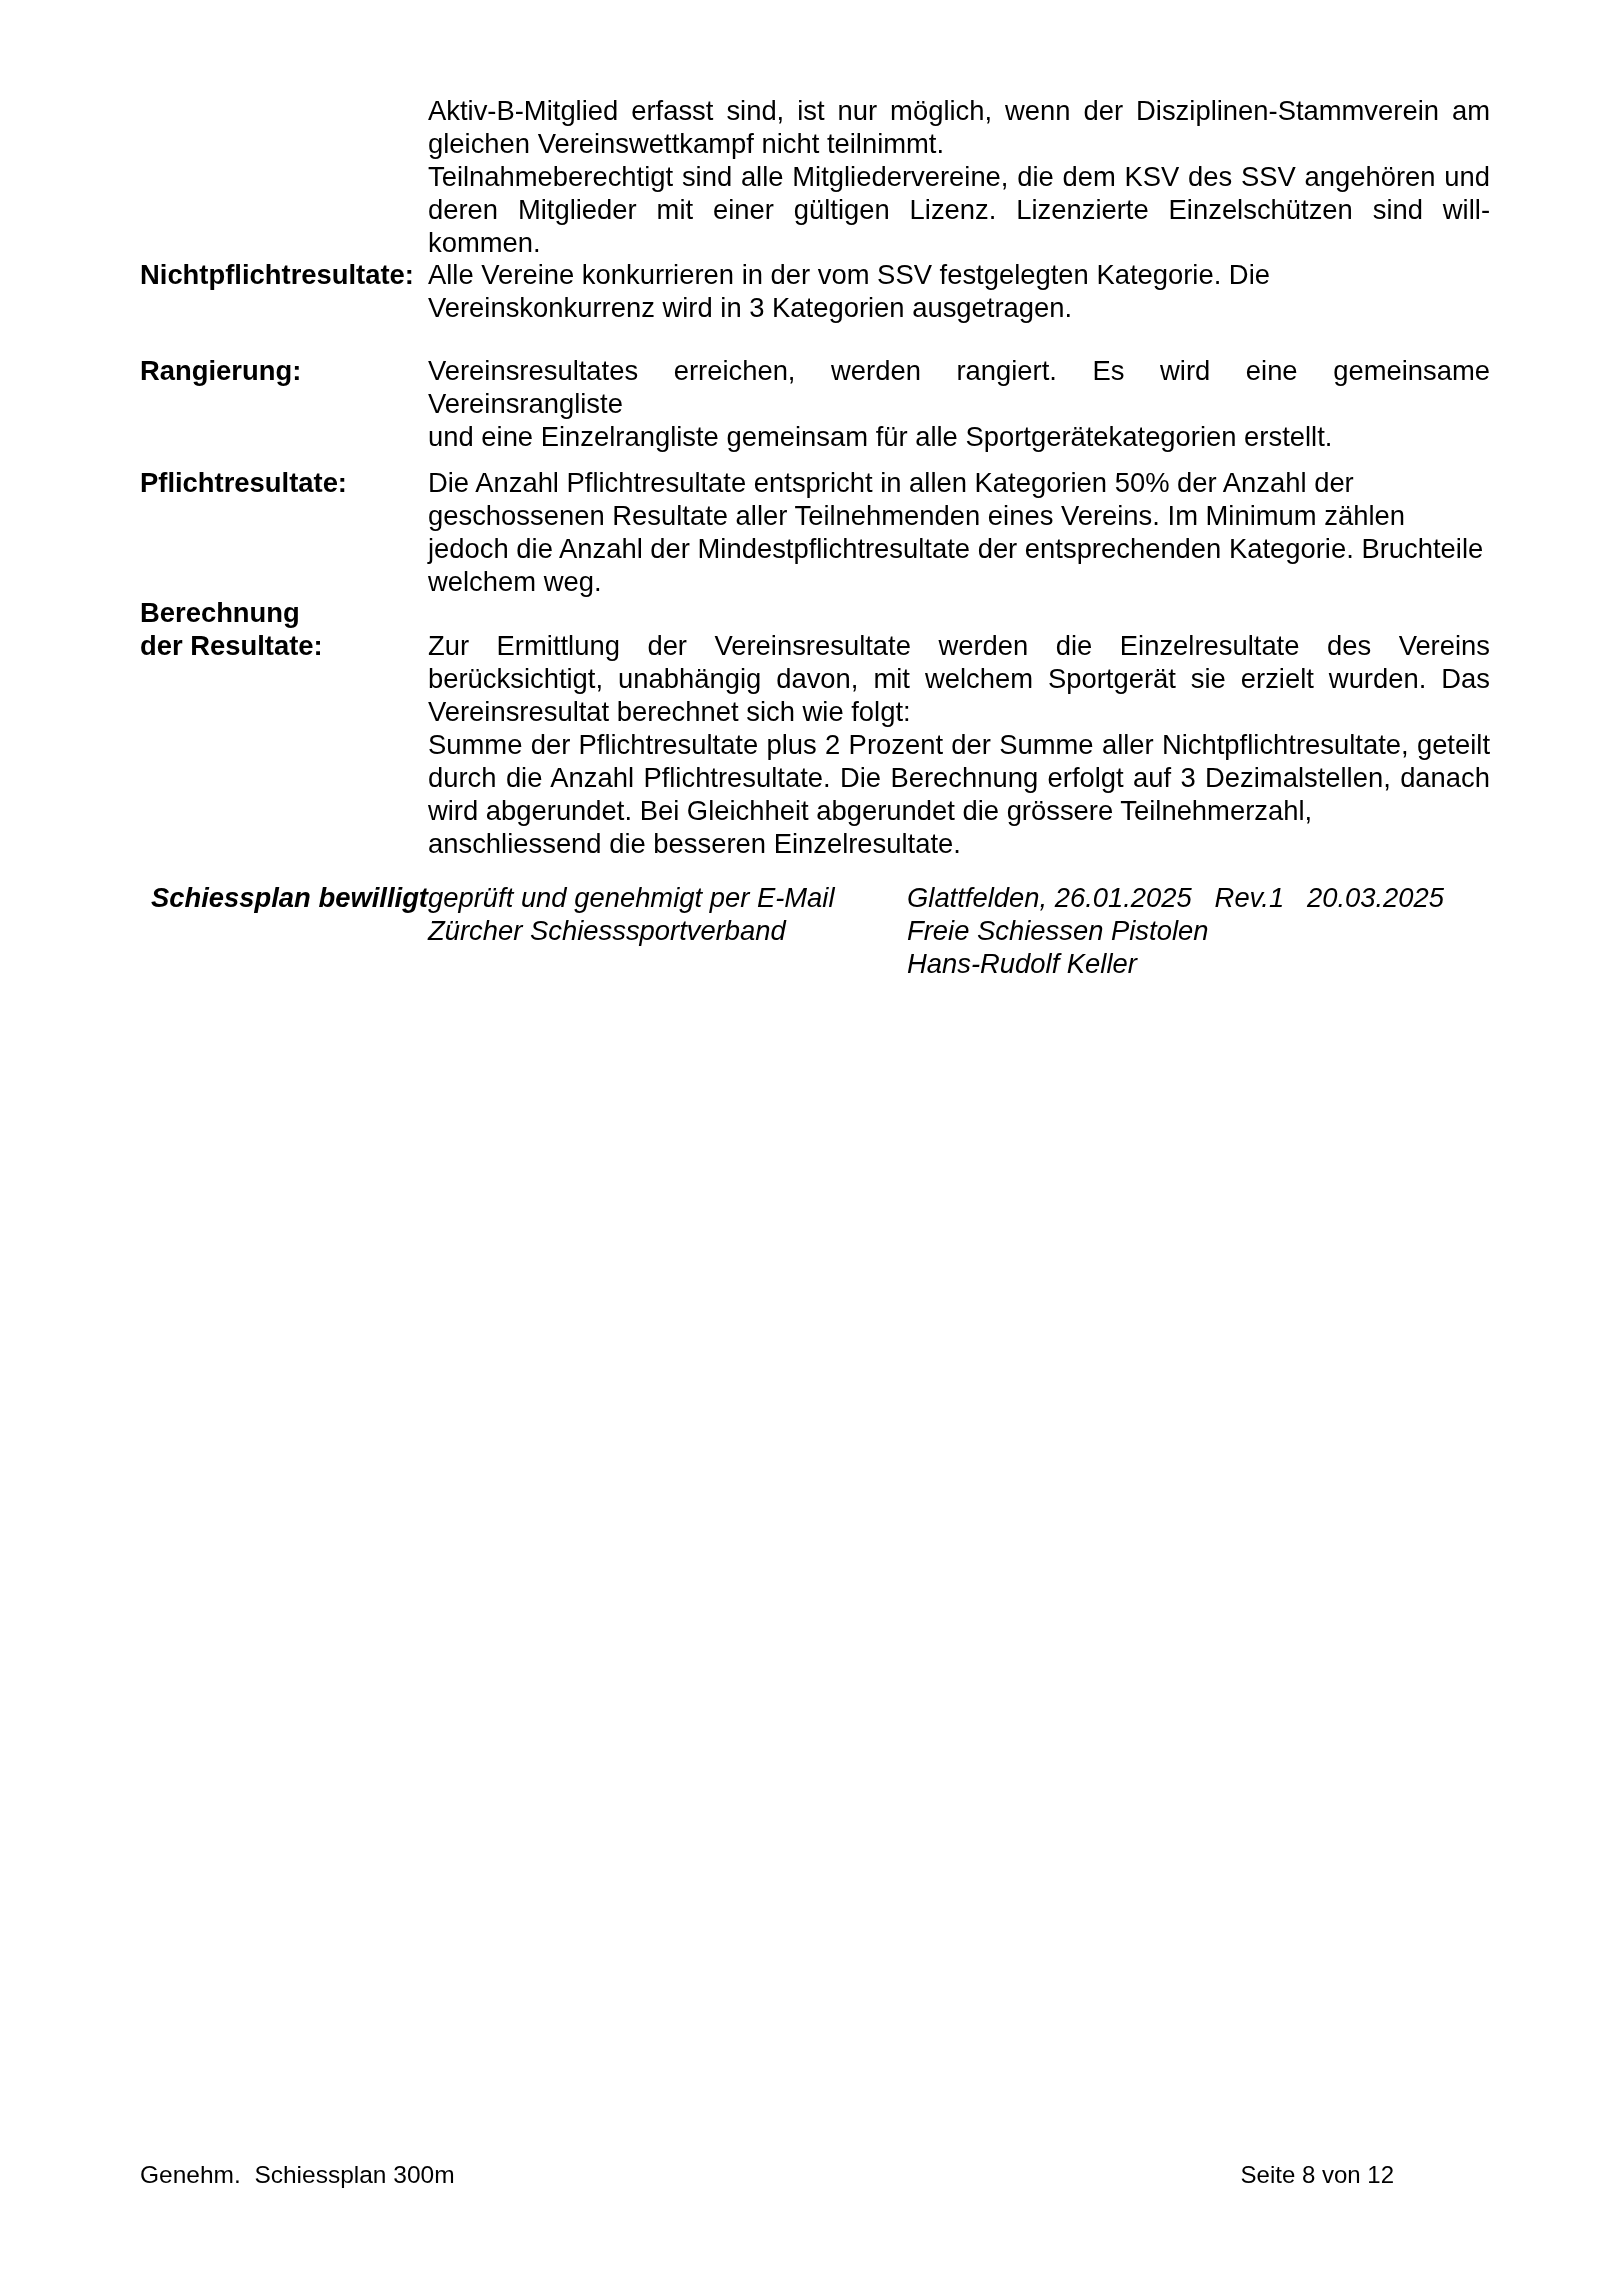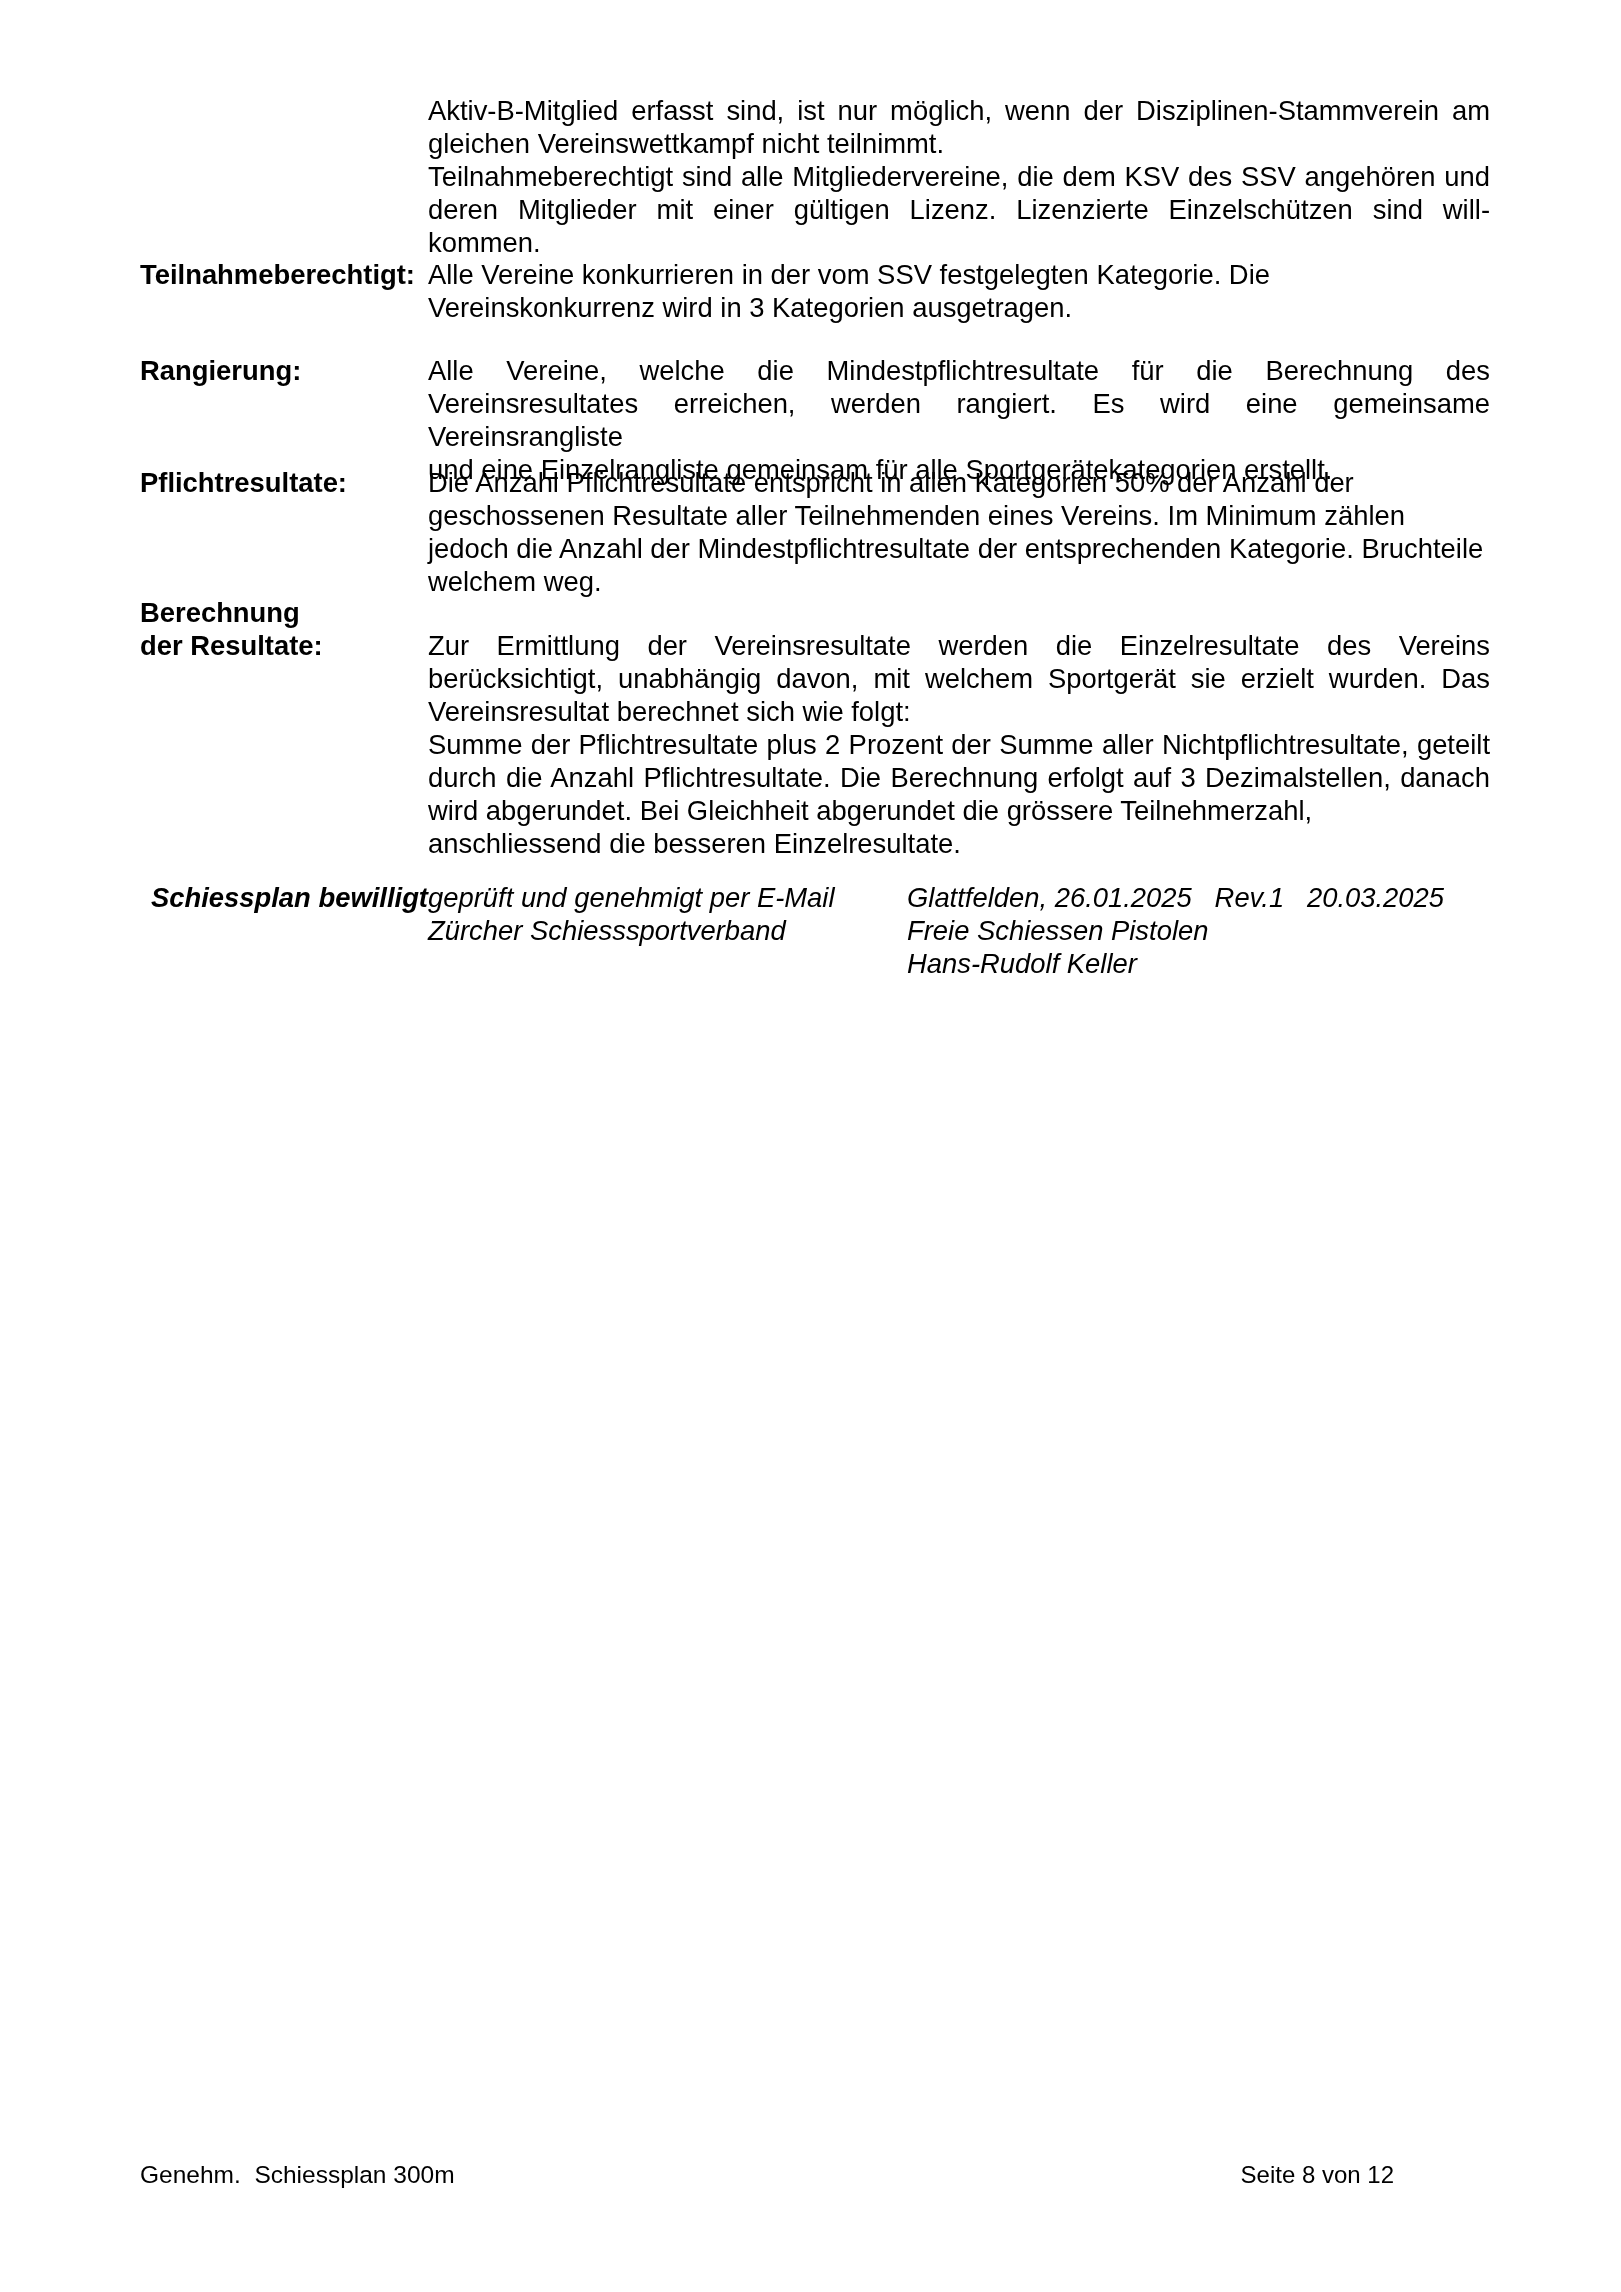--- a/index.html
+++ b/index.html
@@ -68,34 +68,33 @@
     <div class="body-col">
       <div class="line j">Aktiv-B-Mitglied erfasst sind, ist nur möglich, wenn der Disziplinen-Stammverein am</div>
       <div class="line">gleichen Vereinswettkampf nicht teilnimmt.</div>
       <div class="line j">Teilnahmeberechtigt sind alle Mitgliedervereine, die dem KSV des SSV angehören und</div>
       <div class="line j">deren Mitglieder mit einer gültigen Lizenz. Lizenzierte Einzelschützen sind will-kommen.</div>
     </div>
   </div>
 
   <div class="row" style="top: 258px;">
     <div class="label-col">
-      <div class="line">Teilnahmeberechtigt:</div>
+      <div class="line">Nichtpflichtresultate:</div>
     </div>
     <div class="body-col">
       <div class="line">Alle Vereine konkurrieren in der vom SSV festgelegten Kategorie. Die</div>
       <div class="line">Vereinskonkurrenz wird in 3 Kategorien ausgetragen.</div>
     </div>
   </div>
 
   <div class="row" style="top: 354px;">
     <div class="label-col">
       <div class="line">Rangierung:</div>
     </div>
     <div class="body-col">
-      <div class="line j">Alle Vereine, welche die Mindestpflichtresultate für die Berechnung des</div>
       <div class="line j">Vereinsresultates erreichen, werden rangiert. Es wird eine gemeinsame Vereinsrangliste</div>
       <div class="line">und eine Einzelrangliste gemeinsam für alle Sportgerätekategorien erstellt.</div>
     </div>
   </div>
 
   <div class="row" style="top: 466px;">
     <div class="label-col">
       <div class="line">Pflichtresultate:</div>
     </div>
     <div class="body-col">

